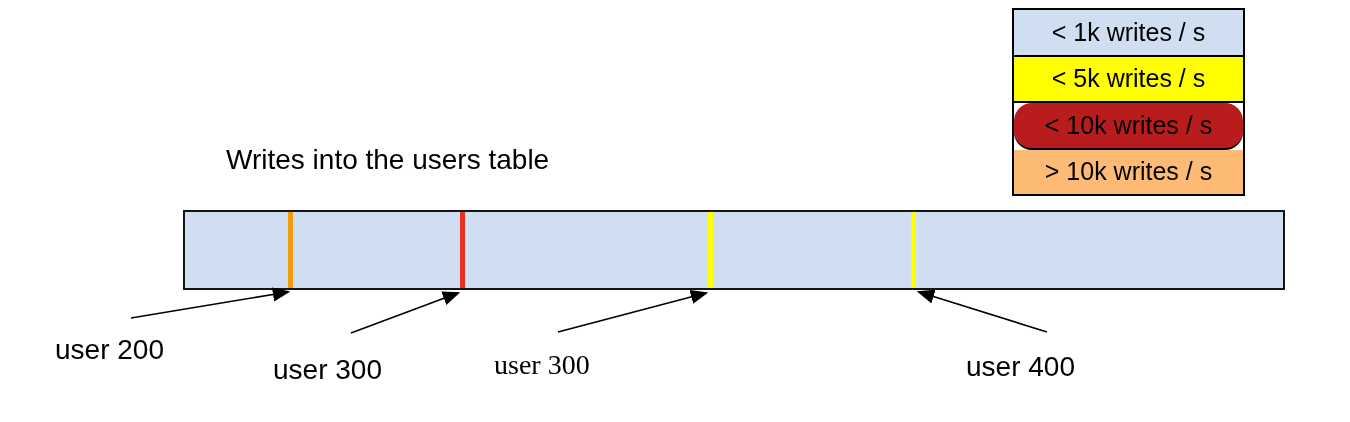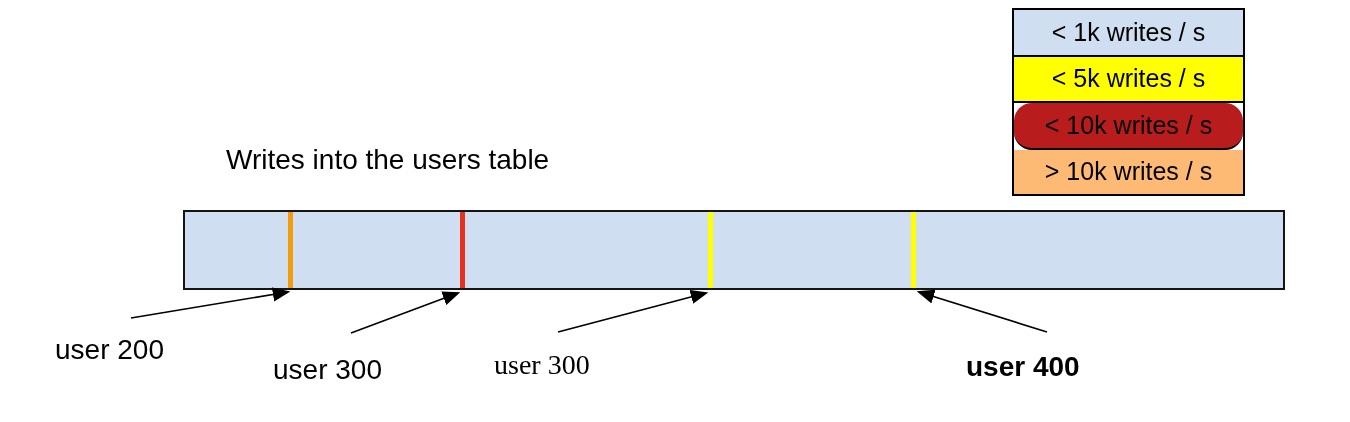--- a/index.html
+++ b/index.html
@@ -72,21 +72,21 @@
   }
   .user-label {
     position: absolute;
     font-size: 28px;
     color: #000000;
     white-space: nowrap;
   }
   .label-0 { left: 55px;  top: 334px; }
   .label-1 { left: 273px; top: 354px; }
   .label-2 { left: 494px; top: 349px; font-family: Liberation Serif, serif; }
-  .label-3 { left: 966px; top: 351px; font-weight: bold; }
+  .label-3 { left: 966px; top: 351px; }
 </style>
 </head>
 <body>
 
 <div class="canvas">
 
   <div class="title">Writes into the users table</div>
 
   <div class="legend">
     <div class="legend-row" style="background: rgb(207, 223, 241);">

